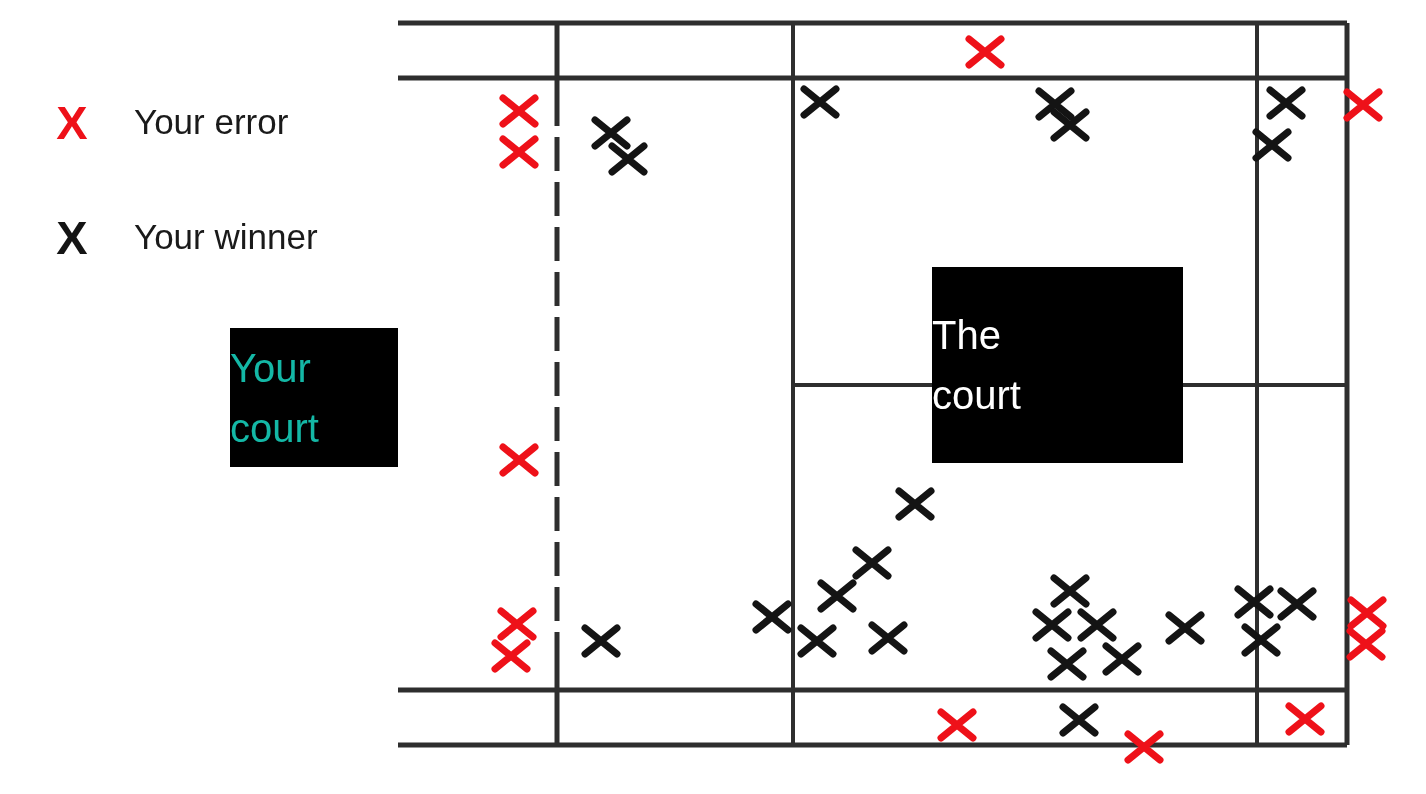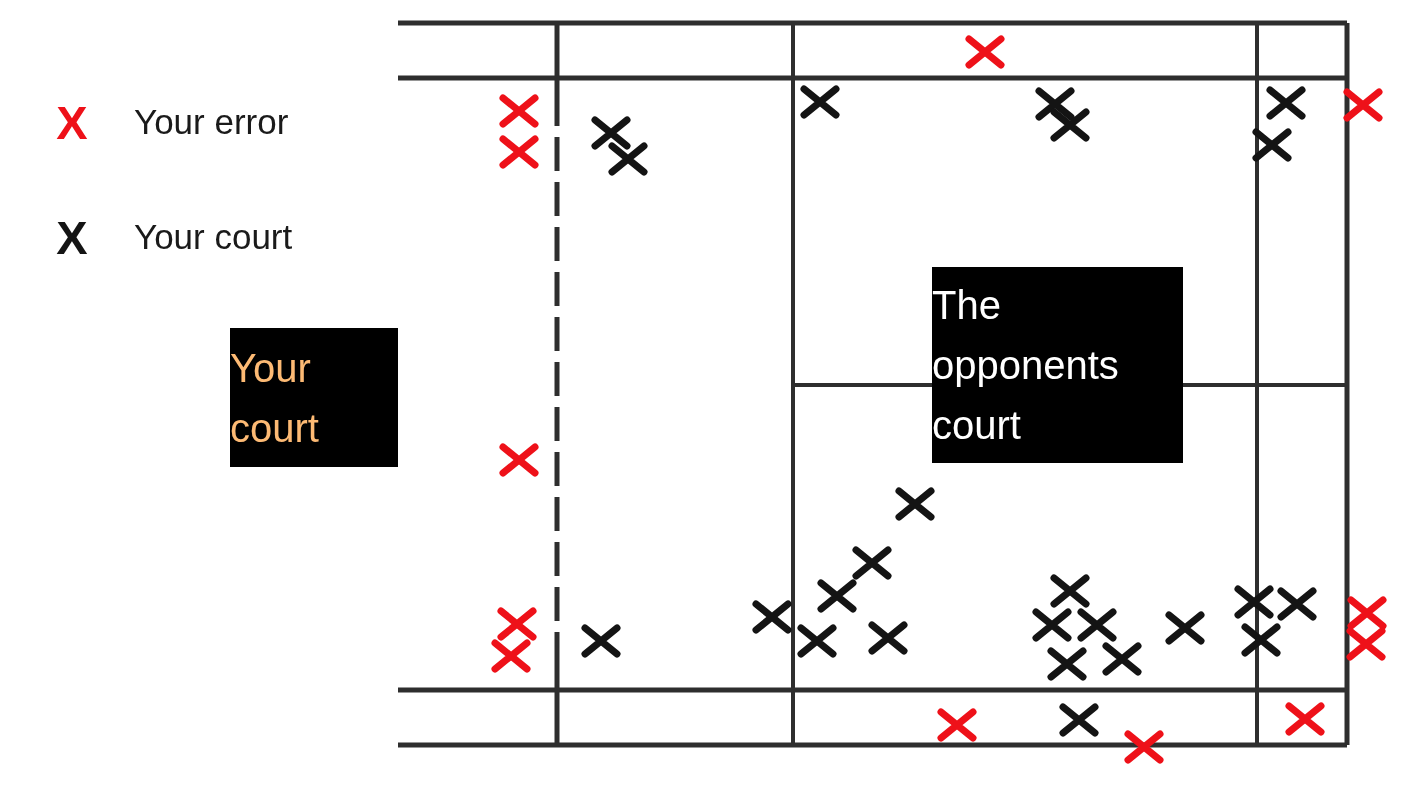--- a/index.html
+++ b/index.html
@@ -106,34 +106,33 @@
       <path d="M1081 612 L1113 638 M1113 612 L1081 638" stroke="#141414" stroke-width="7" stroke-linecap="round" fill="none"></path>
       <path d="M1051 651 L1083 677 M1083 651 L1051 677" stroke="#141414" stroke-width="7" stroke-linecap="round" fill="none"></path>
       <path d="M1106 646 L1138 672 M1138 646 L1106 672" stroke="#141414" stroke-width="7" stroke-linecap="round" fill="none"></path>
       <path d="M1169 615 L1201 641 M1201 615 L1169 641" stroke="#141414" stroke-width="7" stroke-linecap="round" fill="none"></path>
       <path d="M1238 589 L1270 615 M1270 589 L1238 615" stroke="#141414" stroke-width="7" stroke-linecap="round" fill="none"></path>
       <path d="M1281 591 L1313 617 M1313 591 L1281 617" stroke="#141414" stroke-width="7" stroke-linecap="round" fill="none"></path>
       <path d="M1245 627 L1277 653 M1277 627 L1245 653" stroke="#141414" stroke-width="7" stroke-linecap="round" fill="none"></path>
       <path d="M1063 707 L1095 733 M1095 707 L1063 733" stroke="#141414" stroke-width="7" stroke-linecap="round" fill="none"></path>
     </svg>
 
-  <div class="court-label" id="your-court-label" style="left: 230px; top: 328px; width: 168px; height: 139px; background: rgb(0, 0, 0); color: #fdba74;">
+  <div class="court-label" id="your-court-label" style="left: 230px; top: 328px; width: 168px; height: 139px; background: rgb(0, 0, 0); color: #14b8a6;">
       <div>Your</div>
       <div>court</div>
     </div>
   <div class="court-label" id="opponents-court-label" style="left: 932px; top: 267px; width: 251px; height: 196px; background: rgb(0, 0, 0); color: rgb(255, 255, 255);">
       <div>The</div>
-      <div>opponents</div>
       <div>court</div>
     </div>
 
   <div class="legend">
     <div class="legend-row">
       <span class="legend-x" style="color: rgb(238, 17, 25);">X</span>
       <span class="legend-label">Your error</span>
     </div>
     <div class="legend-row">
       <span class="legend-x" style="color: rgb(20, 20, 20);">X</span>
-      <span class="legend-label">Your court</span>
+      <span class="legend-label">Your winner</span>
     </div>
   </div>
 
 </div>
 
 </body></html>

